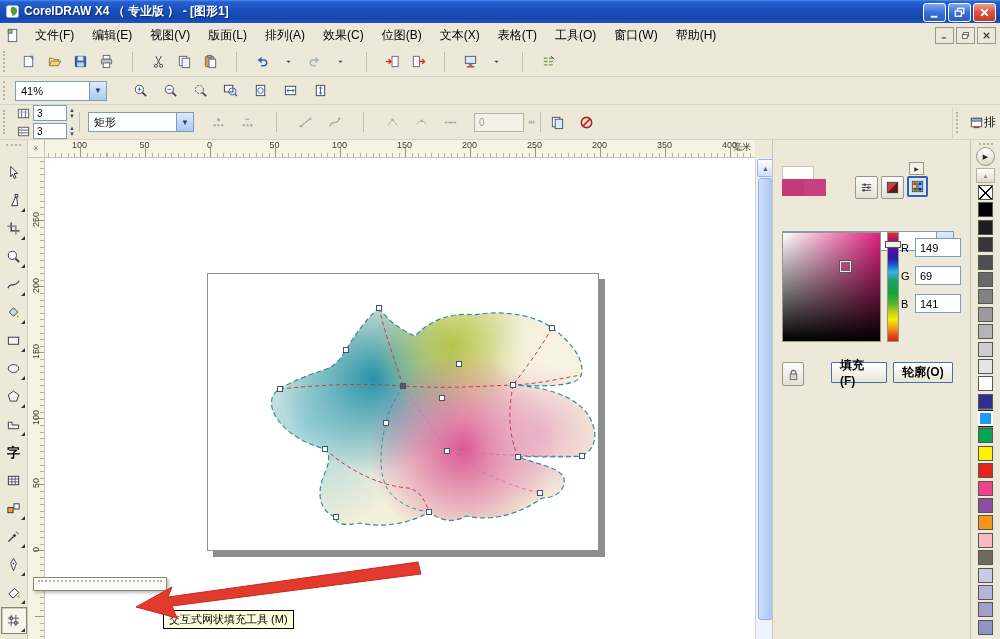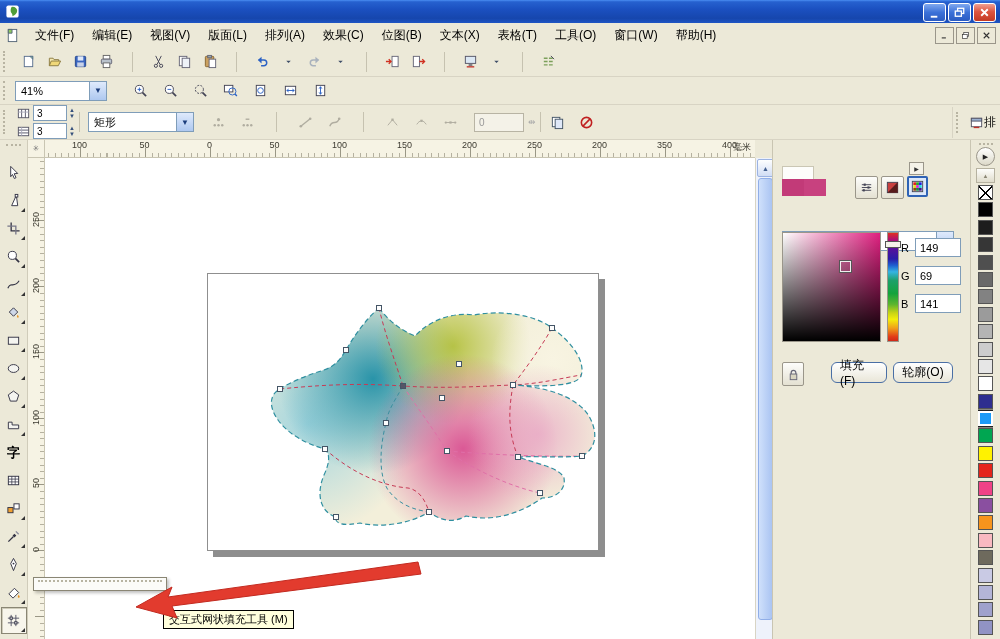--- a/index.html
+++ b/index.html
@@ -105,22 +105,22 @@
     background:linear-gradient(to bottom,rgba(0,0,0,0) 0%,#000 100%),linear-gradient(to right,#ffffff 0%,#e02080 100%);}
   .picker-cursor{position:absolute;left:57px;top:28px;width:9px;height:9px;border:1.5px solid #eee;box-shadow:0 0 0 1px #555;}
   .hue-strip{position:absolute;left:114px;top:92px;width:10px;height:108px;border:1px solid #9a968a;
     background:linear-gradient(to bottom,#e03020 0%,#b01070 6%,#58109a 14%,#2a1ca8 24%,#2060d0 30%,#35b4e2 36%,#1da06a 44%,#14a33c 56%,#5cb52e 66%,#c8d414 74%,#f2ee0a 80%,#f0a018 88%,#e23c18 96%,#d02818 100%);}
   .hue-cursor{position:absolute;left:-3px;top:8px;width:14px;height:5px;background:#f4f2e8;border:1px solid #555;}
   .channels{position:absolute;left:128px;top:98px;display:flex;flex-direction:column;gap:9px;}
   .chan{display:flex;align-items:center;gap:4px;}
   .chan .clabel{width:10px;font-size:11px;}
   .chan .cval{width:36px;height:17px;background:#fff;border:1px solid #7f9db9;font-size:11px;display:flex;align-items:center;padding:0 4px;}
   .lock-btn{position:absolute;left:9px;top:222px;width:20px;height:22px;border:1px solid #9a968a;border-radius:2px;background:linear-gradient(#fdfdfb,#e4e1d2);display:flex;align-items:center;justify-content:center;}
-  .xp-btn{position:absolute;top:222px;height:21px;border:1px solid #4a6fa5;border-radius:6px;background:linear-gradient(#ffffff,#e9e6d8);
-    font-size:12px;display:flex;align-items:center;justify-content:center;padding:0 8px;box-sizing:border-box;}
+  .xp-btn{position:absolute;top:222px;height:21px;border:1px solid #4a6fa5;border-radius:1px;background:linear-gradient(#ffffff,#e9e6d8);
+    font-size:12px;display:flex;align-items:center;justify-content:center;padding:0 8px;box-sizing:border-box;font-weight:bold;}
   .xp-btn.fill{left:58px;width:56px;}
   .xp-btn.outline{left:120px;width:60px;}
 
   
   .palette{left:970px;top:140px;width:30px;height:499px;background:#ece9d8;border-left:1px solid #c9c5b2;box-sizing:border-box;
     display:flex;flex-direction:column;align-items:center;}
   .palette .phandle{width:14px;border-top:2px dotted #b8b4a2;margin:3px 0 2px 0;}
   .pal-flyout{width:17px;height:17px;border-radius:50%;border:1px solid #9a968a;background:linear-gradient(#fff,#dcd9c8);
     display:flex;align-items:center;justify-content:center;font-size:7px;color:#222;margin-bottom:2px;}
   .pal-up{width:17px;height:13px;border:1px solid #b6b2a0;background:linear-gradient(#fdfdfb,#e0ddcc);
@@ -148,20 +148,21 @@
 
 <div id="app">
 
   <div class="abs titlebar">
     <span class="icon16" data-icon="app-logo">
         <svg viewBox="0 0 16 16" width="15" height="15">
           <rect x="1.5" y="1.5" width="13" height="13" rx="2" fill="#fff"></rect>
           <path d="M8 3c3 0 5 1.8 5 4.3 0 2.7-2.2 4.6-5 5.7 .3-2.8-2-3.4-2-5.5C6 5 6.6 3 8 3z" fill="#4f9e38"></path>
         </svg>
       </span>
+    <span class="title">CorelDRAW X4 （ 专业版 ） - [图形1]</span>
     <div class="tb-btns">
 
     <div class="tb-btn">
           <span class="icon16" data-icon="titlebar-minimize-icon">
             <svg viewBox="0 0 16 16" width="15" height="15">
               <path d="M4 12.5h7" stroke="#fff" stroke-width="2"></path>
             </svg>
           </span>
         </div>
         <div class="tb-btn">

